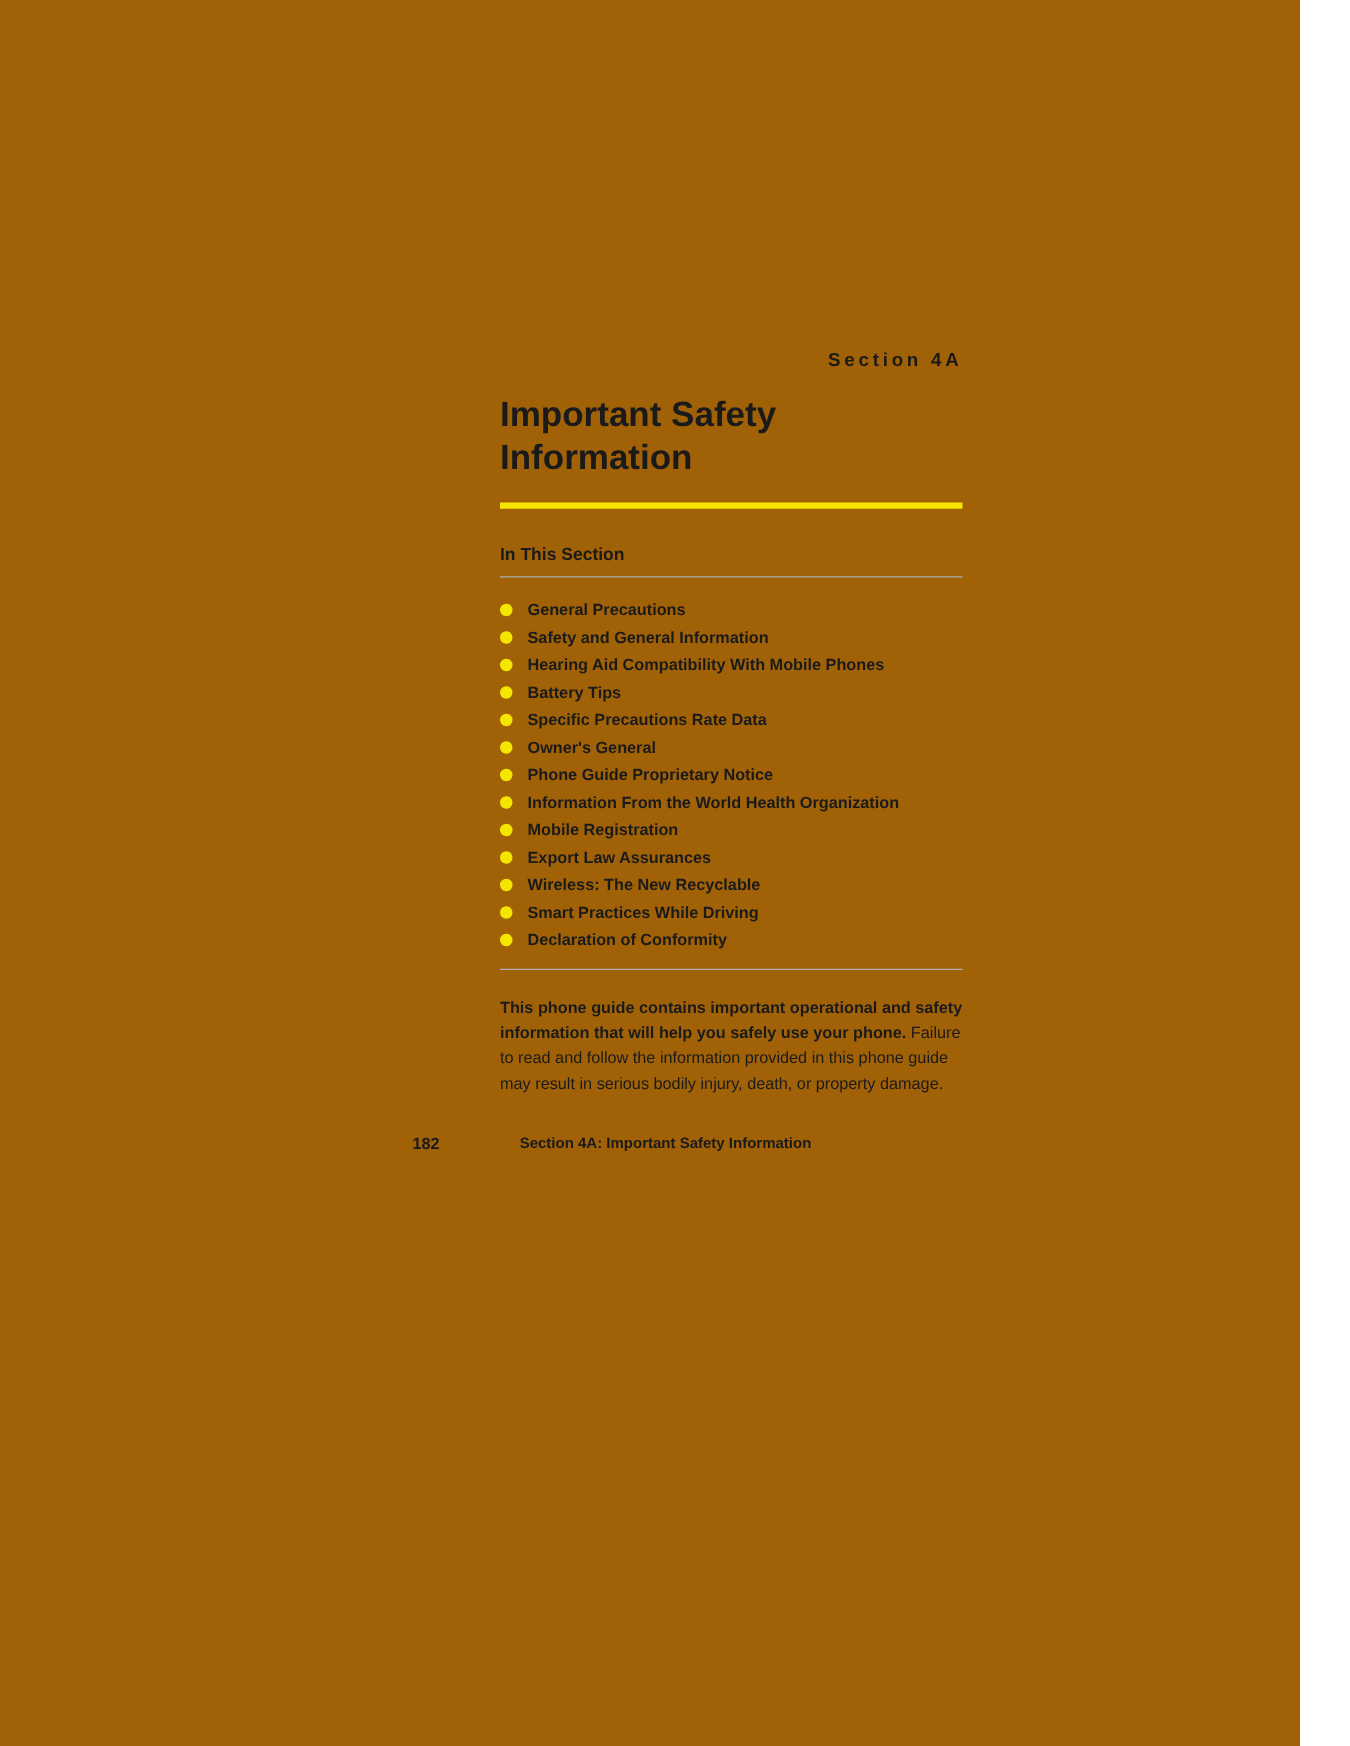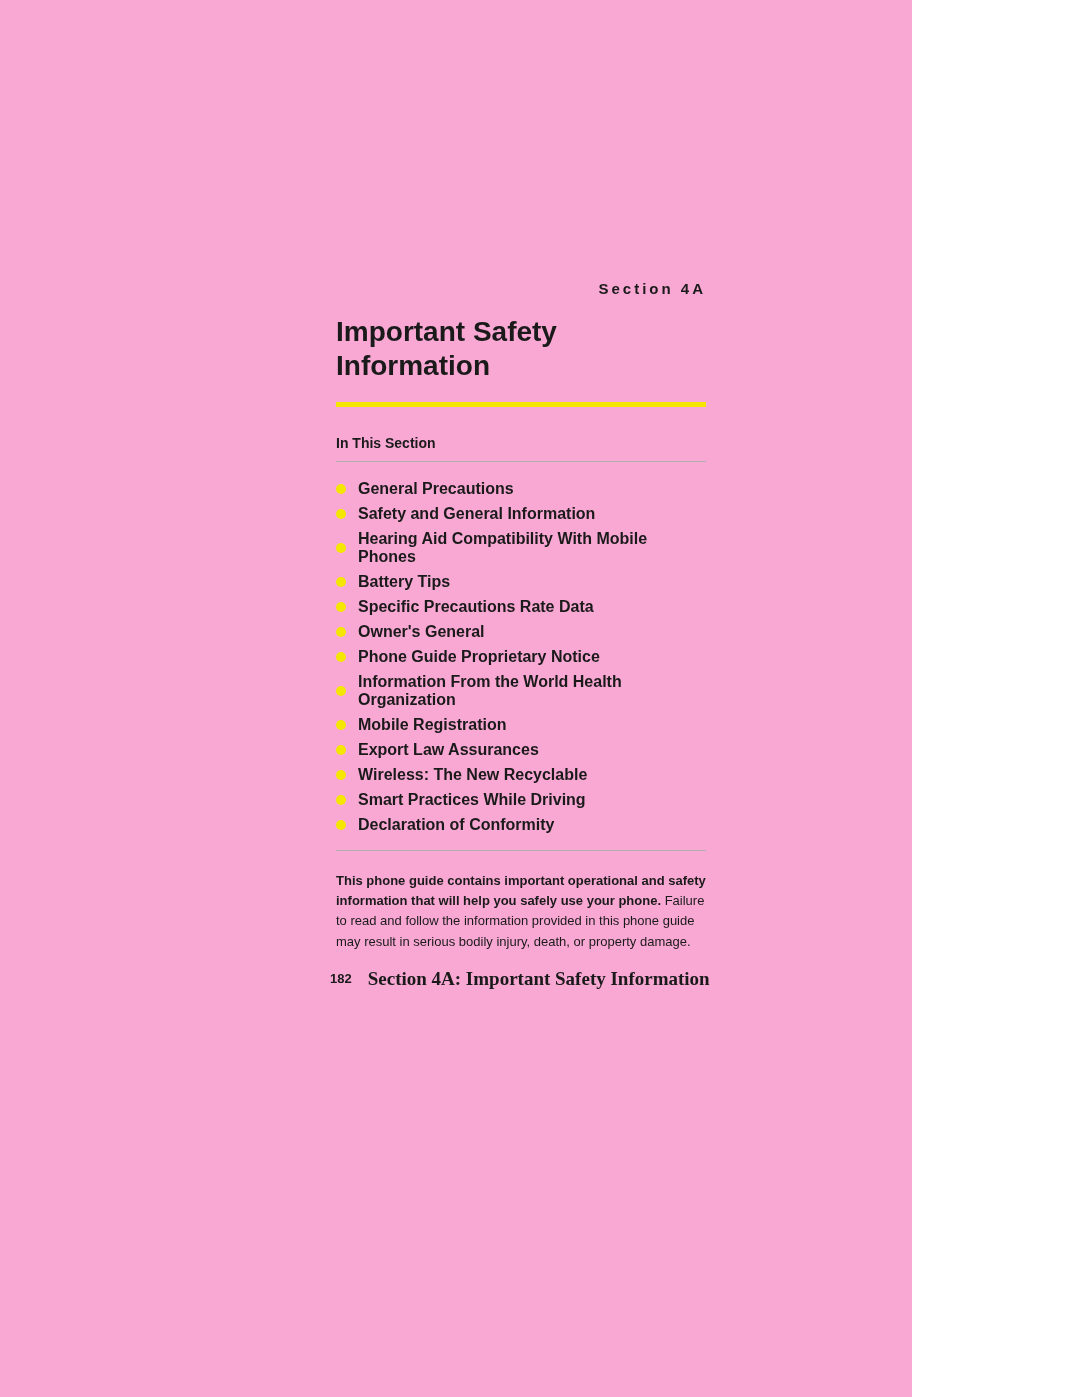--- a/index.html
+++ b/index.html
@@ -10,23 +10,23 @@
 
     body {
       background: #ffffff;
       font-family: Arial, Helvetica, sans-serif;
       width: 1080px;
       min-height: 1397px;
       position: relative;
     }
 
     .page {
-      width: 912px;
+      width: 1040px;
       min-height: 1397px;
-      background: #f9a8d4;
+      background: #a16207;
       padding: 0;
       position: relative;
     }
 
     .content-area {
       margin: 0 auto;
       padding-top: 280px;
       padding-left: 330px;
       padding-right: 200px;
       max-width: 900px;
@@ -86,69 +86,70 @@
     .toc-list {
       list-style: none;
       padding: 0;
       margin: 0 0 0 0;
     }
 
     .toc-list li {
       display: flex;
       align-items: center;
       margin-bottom: 7px;
-      font-size: 16px;
+      font-size: 13px;
       font-weight: bold;
       color: #1a1a1a;
       font-family: Arial, Helvetica, sans-serif;
     }
 
     .bullet {
       width: 10px;
       height: 10px;
       background: #f5e600;
       border-radius: 50%;
       margin-right: 12px;
       flex-shrink: 0;
       display: inline-block;
     }
 
     .description-block {
       font-size: 13px;
       color: #1a1a1a;
       line-height: 1.55;
       font-family: Arial, Helvetica, sans-serif;
-      margin-bottom: 16px;
+      margin-bottom: 30px;
     }
 
     .description-block strong {
       font-weight: bold;
     }
 
     .page-footer {
       display: flex;
       align-items: center;
       padding-left: 330px;
       padding-right: 200px;
       margin-top: 10px;
     }
 
     .page-number {
       font-size: 13px;
       font-weight: bold;
       color: #1a1a1a;
       font-family: Arial, Helvetica, sans-serif;
-      margin-right: 16px;
+      margin-right: 32px;
     }
 
     .footer-text {
-      font-size: 19px;
-      font-weight: bold;
-      color: #1a1a1a;
-      font-family: Liberation Serif, serif;
+      font-size: 12px;
+      font-weight: bold;
+      color: #1a1a1a;
+      font-family: Liberation Sans, sans-serif;
+      margin-left: 32px;
     }
   </style>
 </head>
 <body>
 
 <div class="page">
   <div class="content-area">
 
     <div class="section-label">
       <span>Section 4A</span>

